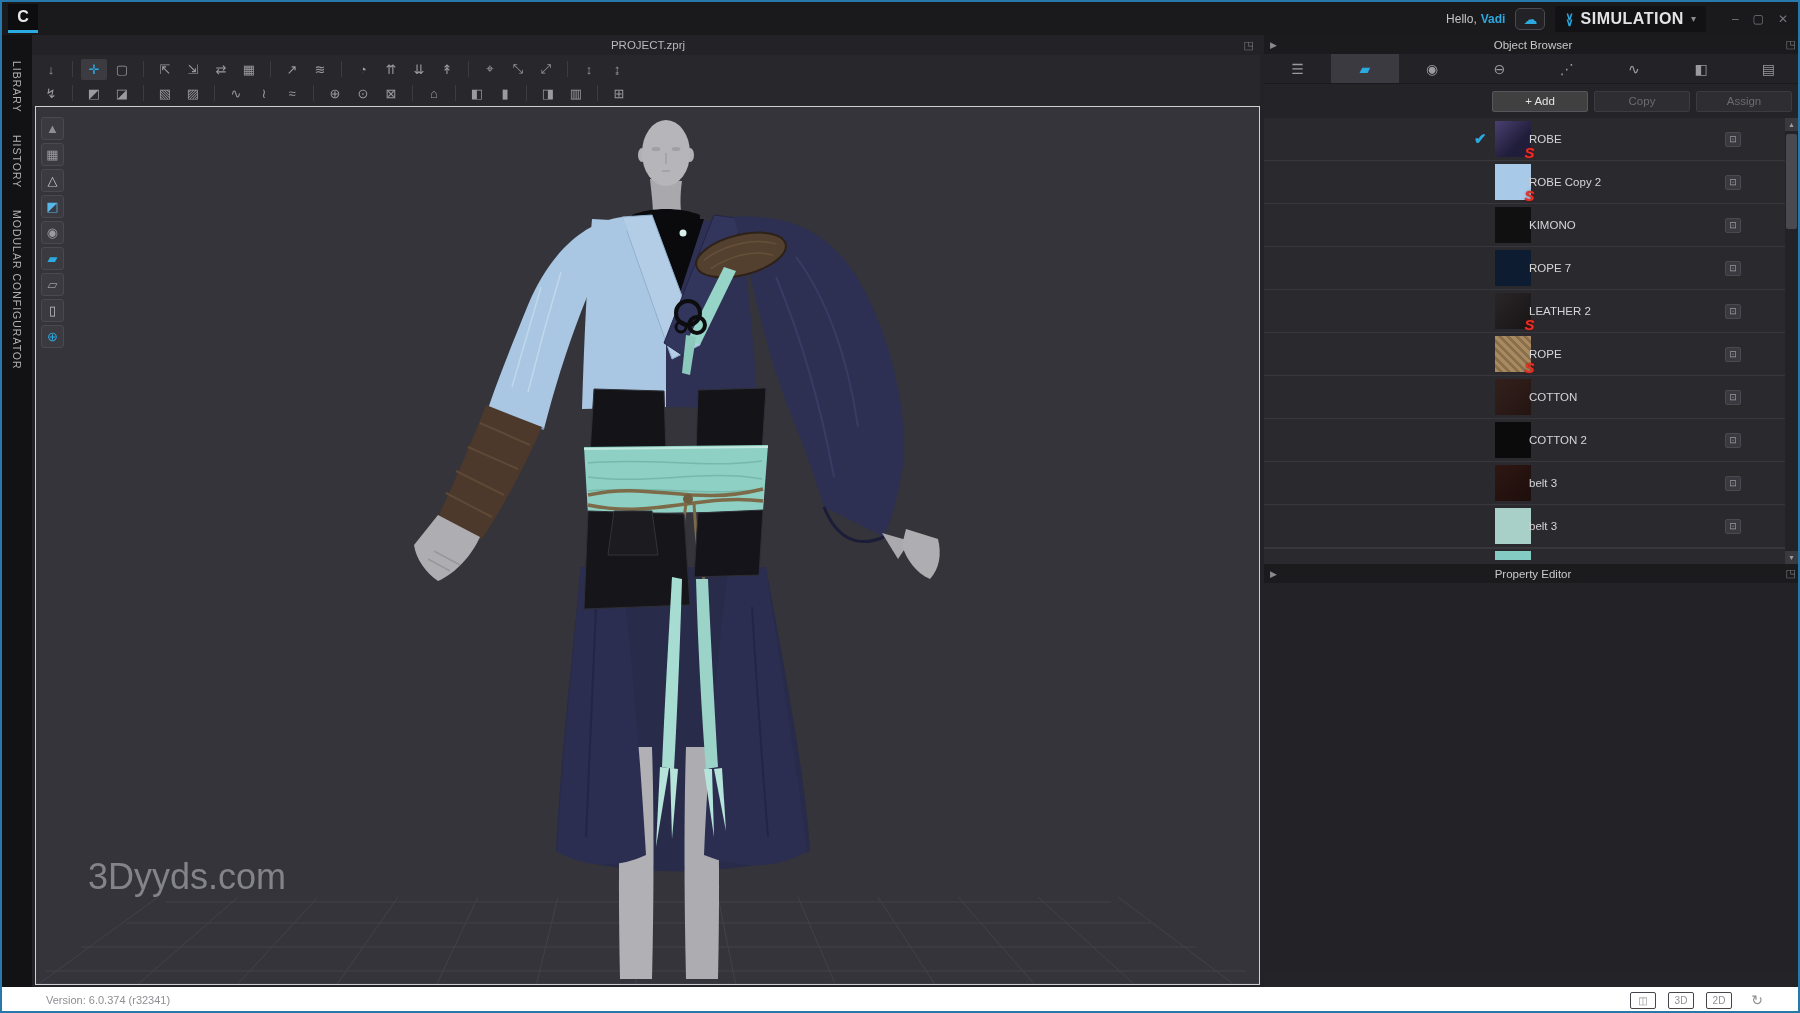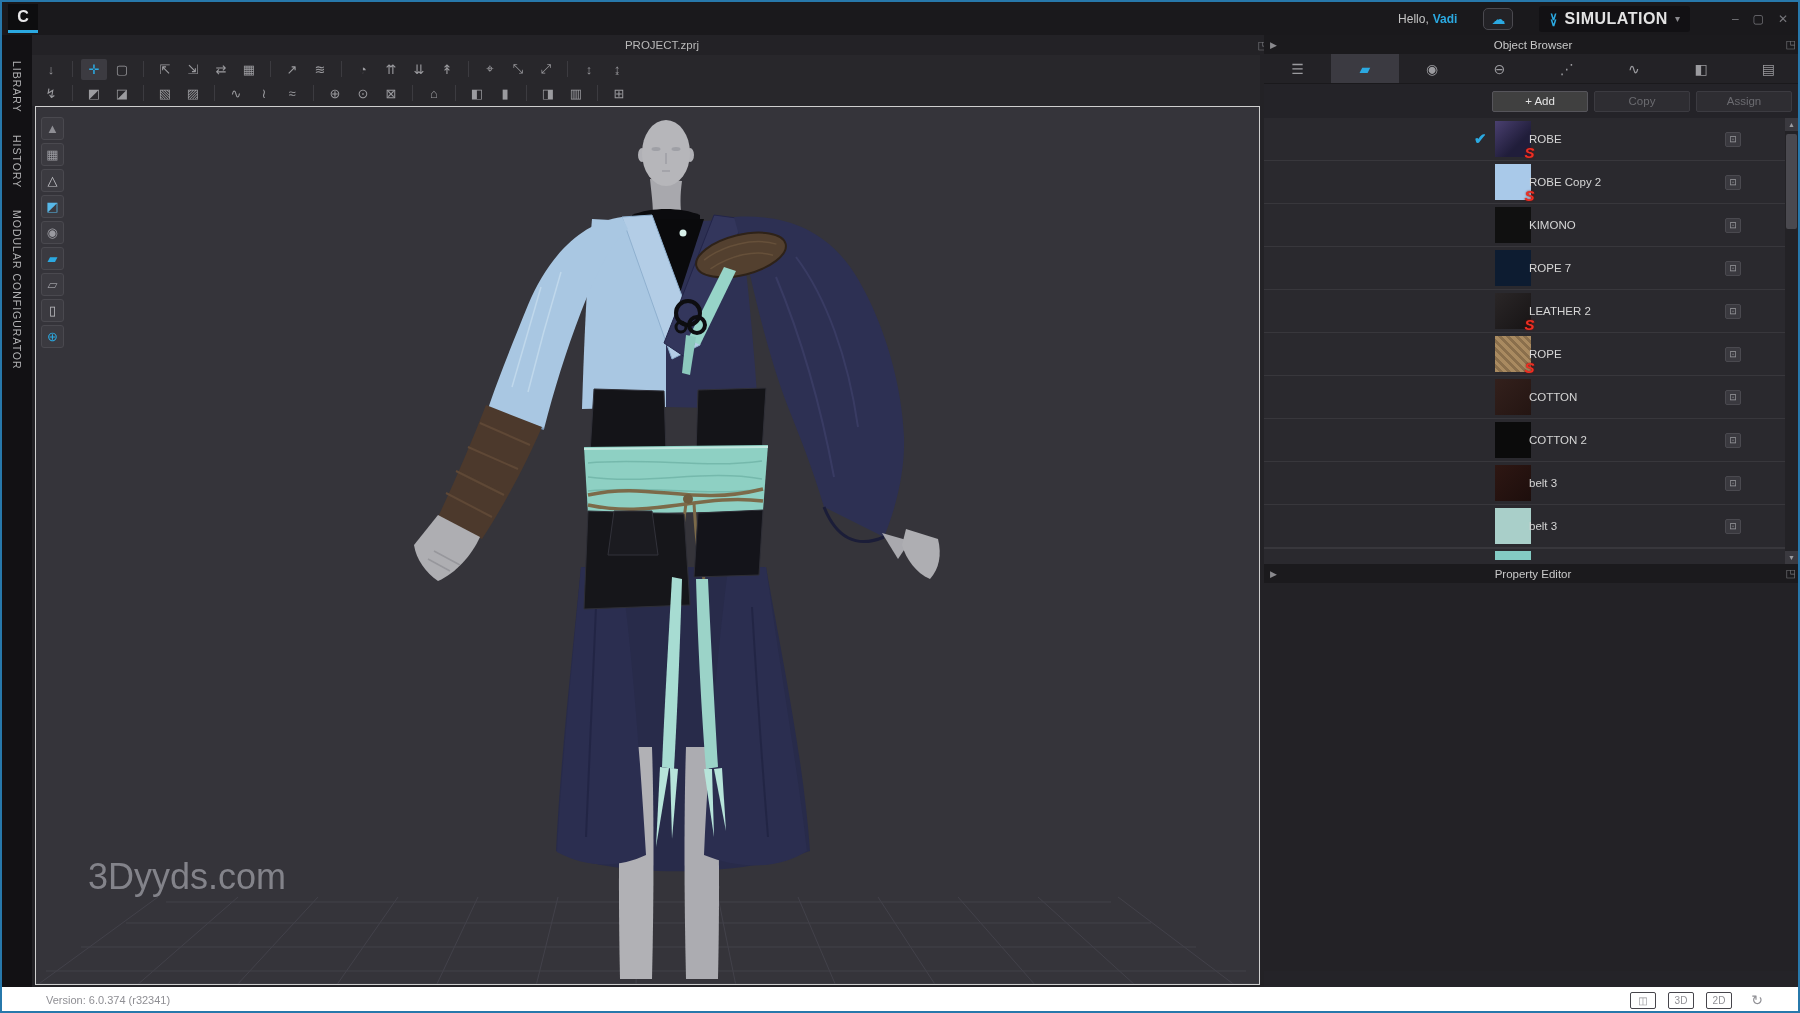--- a/index.html
+++ b/index.html
@@ -9,33 +9,33 @@
     position:relative; width:1800px; height:1013px; overflow:hidden;
     background:#232226; border:2px solid #2778ab;
     color:#c8c8c8; font-size:12px;
   }
   
   #titlebar { position:absolute; left:0; top:0; width:100%; height:33px; background:#1a191c; display:flex; align-items:center; }
   #logo { width:30px; height:29px; margin-left:6px; background:#0d0d0f; display:flex; align-items:center; justify-content:center;
           color:#e8e8ea; font-weight:bold; font-size:16px; border-bottom:3px solid #2ba9e1; }
   #menus { display:flex; align-items:center; margin-left:14px; }
   .menu-item { padding:0 13px; height:33px; line-height:33px; color:#cfcfcf; font-size:12.5px; cursor:default; }
-  #titlebar-right { margin-left:auto; display:flex; align-items:center; gap:26px; padding-right:10px; }
+  #titlebar-right { margin-left:auto; display:flex; align-items:center; gap:10px; padding-right:10px; }
   #greeting { font-size:12px; color:#c4c4c4; }
   #greeting b { color:#2ba9e1; font-weight:bold; margin-left:4px; }
   #cloud-btn { width:30px; height:22px; border:1px solid #4a494f; border-radius:5px; background:#232226;
                display:flex; align-items:center; justify-content:center; color:#2ba9e1; font-size:14px; }
   #sim-btn { display:flex; align-items:center; gap:7px; background:#121114; border-radius:3px; padding:4px 10px; }
   .chevrons { display:flex; flex-direction:column; line-height:6px; color:#2ba9e1; font-weight:bold; font-size:11px; }
   #sim-label { color:#e3e3e3; font-weight:bold; font-size:16px; letter-spacing:.5px;text-align:right; }
   #sim-caret { color:#8a8a8e; font-size:10px; }
   #win-controls { display:flex; gap:14px; margin-left:16px; color:#77777c; font-size:12px; }
   #win-controls span { cursor:default; }
   
-  #project-bar { position:absolute; left:46px; top:33px; width:1228px; height:20px; background:#232226;
+  #project-bar { position:absolute; left:32px; top:33px; width:1228px; height:20px; background:#232226;
                  display:flex; align-items:center; justify-content:center; }
   #project-tab { color:#b9b9b9; font-size:11.5px; }
   #project-popout { position:absolute; right:8px; color:#77777c; font-size:11px; }
   
   #toolbar { position:absolute; left:30px; top:53px; width:1228px; height:51px; background:#28272b; padding:2px 6px; }
   .tool-row { display:flex; align-items:center; height:24px; gap:2px; }
   .tool-btn { width:26px; height:21px; display:flex; align-items:center; justify-content:center;
               color:#9b9b9f; font-size:13px; border-radius:2px; cursor:default; }
   .tool-btn.active { background:#3c3b41; color:#2ba9e1; }
   .tool-sep { width:1px; height:16px; background:#3c3b40; margin:0 6px; }

